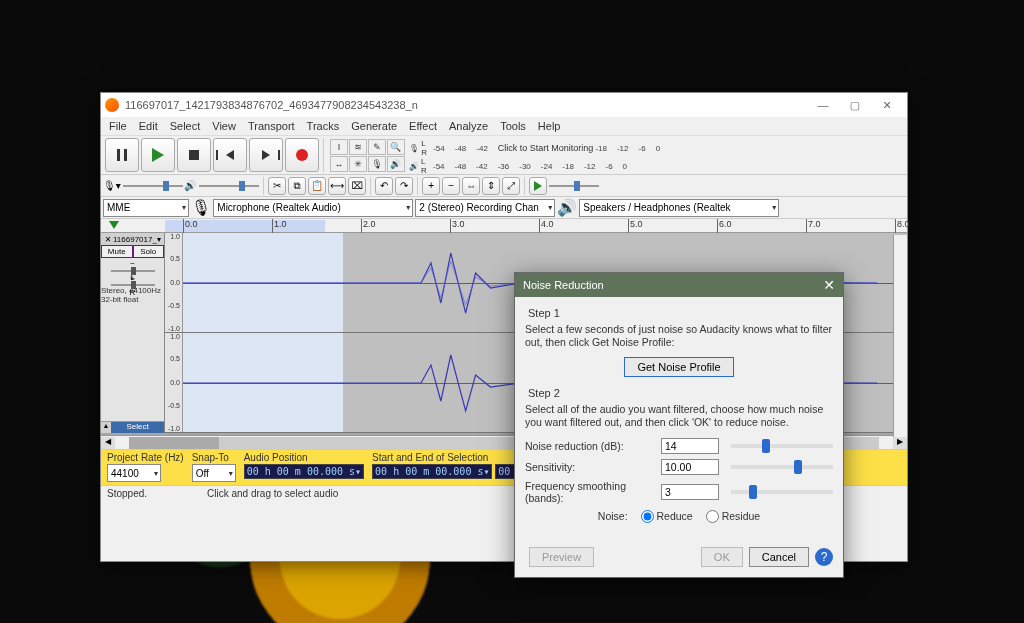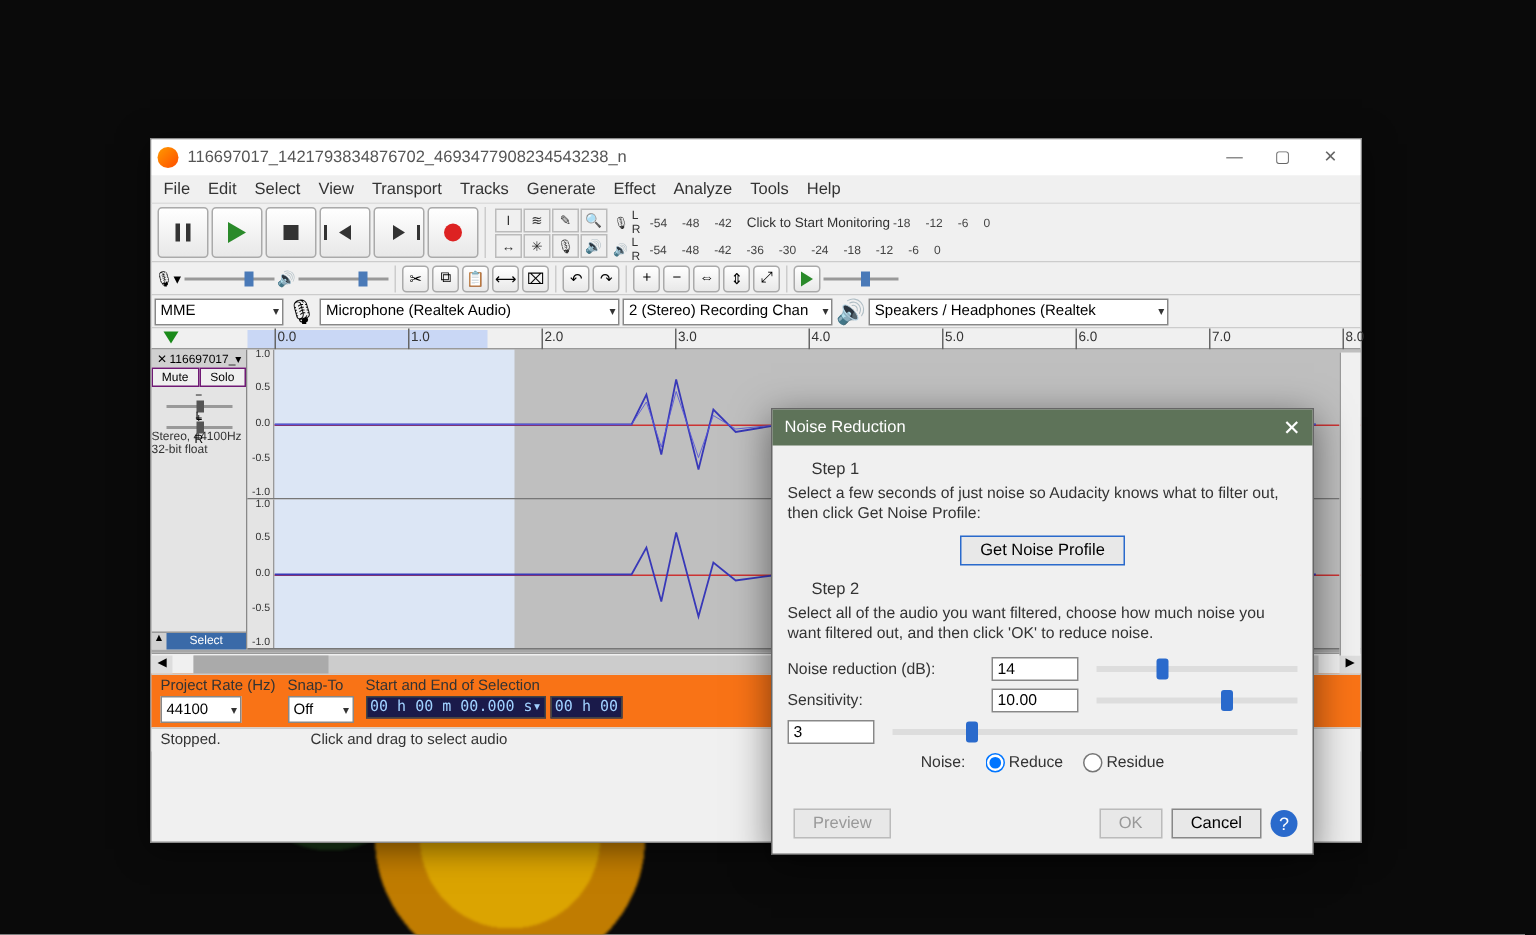--- a/index.html
+++ b/index.html
@@ -63,33 +63,33 @@
 .wtrack .amp span{position:absolute;right:2px;}
 .wtrack .selbg{position:absolute;top:0;bottom:0;background:#dce6f5;}
 .wtrack .zero{position:absolute;left:18px;right:0;height:1px;background:#c33;}
 .wave{position:absolute;left:18px;right:0;top:50%;height:1px;}
 .wave svg{position:absolute;top:-50px;left:0;width:100%;height:100px;}
 .hscroll{height:14px;background:#f0f0f0;border-top:1px solid #999;display:flex;align-items:center;}
 .hscroll .bar{height:12px;background:#ccc;margin:0 14px;flex:1;position:relative;}
 .hscroll .thumb{position:absolute;left:0;width:12%;height:100%;background:#aaa;}
 .hscroll .arr{width:14px;height:12px;background:#ddd;text-align:center;font-size:8px;}
 .vscroll{position:absolute;right:0;top:142px;width:14px;height:202px;background:#f0f0f0;border-left:1px solid #999;}
-.btoolbar{height:36px;background:#f97316;border-top:1px solid #ccc;display:flex;align-items:flex-start;gap:8px;padding:2px 6px;font-size:10px;}
+.btoolbar{height:36px;background:#fde047;border-top:1px solid #ccc;display:flex;align-items:flex-start;gap:8px;padding:2px 6px;font-size:10px;}
 .btoolbar .grp{display:flex;flex-direction:column;gap:1px;}
 .btoolbar .grp label{font-size:10px;color:#333;}
 .timefield{background:#1a1a4a;color:#a0d0ff;font-family:monospace;font-size:10px;padding:1px 2px;border:1px solid #444;display:inline-block;}
 .statusbar{height:16px;background:#f0f0f0;border-top:1px solid #ccc;font-size:10px;display:flex;align-items:center;padding:0 6px;color:#333;gap:60px;}
 
 
-.dialog { position:absolute; left:514px; top:272px; width:362px; background:#f0f0f0; border:1px solid #666; box-shadow:0 6px 24px rgba(0,0,0,.5); font-size:11px; }
+.dialog { position:absolute; left:514px; top:272px; width:330px; background:#f0f0f0; border:1px solid #666; box-shadow:0 6px 24px rgba(0,0,0,.5); font-size:11px; }
 .dialog .dtitle{height:24px;background:#5e7359;color:#fff;display:flex;align-items:center;padding:0 8px;font-size:11px;}
 .dialog .dtitle .sp{flex:1;}
 .dialog .dtitle .x{font-size:14px;font-family:Arial;}
 .dialog .body{padding:8px 10px;color:#333;}
-.dialog .step{font-size:11px;margin:2px 16px 4px;}
+.dialog .step{font-size:11px;margin:2px 3px 4px;}
 .dialog .desc{font-size:10.5px;margin-bottom:8px;line-height:1.25;}
 .dialog .center{text-align:center;margin:4px 0 10px;}
 .dialog button{font-size:11px;padding:3px 12px;background:#e8e8e8;border:1px solid #888;}
 .dialog button.primary{border:1px solid #2a6acc;}
 .dialog .row{display:flex;align-items:center;margin:5px 0;gap:6px;}
 .dialog .row label{width:130px;font-size:10.5px;}
 .dialog input[type=text]{width:58px;font-size:10.5px;padding:1px 3px;border:1px solid #888;background:#fff;}
 .dialog .slid{flex:1;height:4px;background:#ddd;position:relative;margin-left:6px;}
 .dialog .slid .kb{position:absolute;top:-5px;width:8px;height:14px;background:#2a6acc;border-radius:2px;}
 .dialog .radios{text-align:center;margin:6px 0 10px;font-size:10.5px;}
@@ -335,20 +335,24 @@
   <div class="btoolbar">
     <div class="grp">
         <label>Project Rate (Hz)</label>
         <div class="combo" style="width:54px">44100</div>
       </div>
     <div class="grp">
         <label>Snap-To</label>
         <div class="combo" style="width:44px">Off</div>
       </div>
     <div class="grp">
+        <label>Audio Position</label>
+        <span class="timefield">00 h 00 m 00.000 s▾</span>
+      </div>
+    <div class="grp">
         <label>Start and End of Selection</label>
         <span><span class="timefield">00 h 00 m 00.000 s▾</span> <span class="timefield">00 h 00</span></span>
       </div>
   </div>
 
   <div class="statusbar">
     <span>Stopped.</span>
     <span>Click and drag to select audio</span>
   </div>
 
@@ -377,20 +381,21 @@
         </div>
     </div>
     <div class="row">
       <label>Sensitivity:</label>
       <input type="text" value="10.00" style="">
       <div class="slid">
           <div class="kb" style="left:62%"></div>
         </div>
     </div>
     <div class="row">
+      <label>Frequency smoothing (bands):</label>
       <input type="text" value="3" style="">
       <div class="slid">
           <div class="kb" style="left:18%"></div>
         </div>
     </div>
     <div class="radios">
       <span>Noise:</span>
       <input type="radio" checked="" style=""><span>Reduce</span>
       <input type="radio" style=""><span>Residue</span>
     </div>

